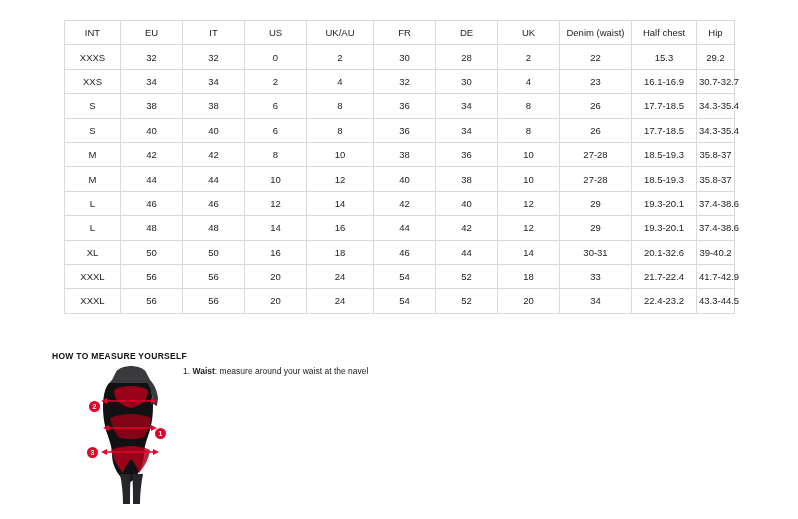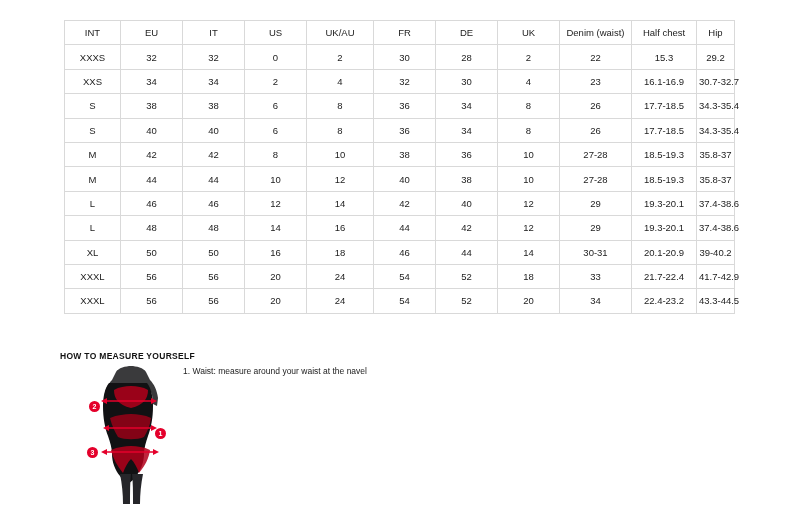--- a/index.html
+++ b/index.html
@@ -56,40 +56,40 @@
   col.c5 { width: 62px; }
   col.c6 { width: 62px; }
   col.c7 { width: 62px; }
   col.c8 { width: 72px; }
   col.c9 { width: 65px; }
   col.c10 { width: 38px; }
 
   
   .howto-title {
     position: absolute;
-    left: 60px;
+    left: 52px;
     top: 351px;
     font-size: 8.5px;
     font-weight: bold;
     letter-spacing: 0.3px;
     color: #111111;
   }
   .instructions {
     position: absolute;
     left: 183px;
     top: 366px;
     width: 420px;
   }
   .instructions .line {
     font-size: 8.5px;
     line-height: 11px;
     color: #222222;
     margin-bottom: 11px;
   }
-  .instructions .line b { font-weight: normal; }
+  .instructions .line b { font-weight: bold; }
 
   
   .figure {
     position: absolute;
     left: 84px;
     top: 366px;
     width: 95px;
     height: 140px;
   }
   .fig-svg { display: block; }
@@ -253,21 +253,21 @@
         <tr>
           <td>XL</td>
           <td>50</td>
           <td>50</td>
           <td>16</td>
           <td>18</td>
           <td>46</td>
           <td>44</td>
           <td>14</td>
           <td>30-31</td>
-          <td>20.1-20.9</td>
+          <td>20.1-32.6</td>
           <td>39-40.2</td>
         </tr>
         <tr>
           <td>XXXL</td>
           <td>56</td>
           <td>56</td>
           <td>20</td>
           <td>24</td>
           <td>54</td>
           <td>52</td>

